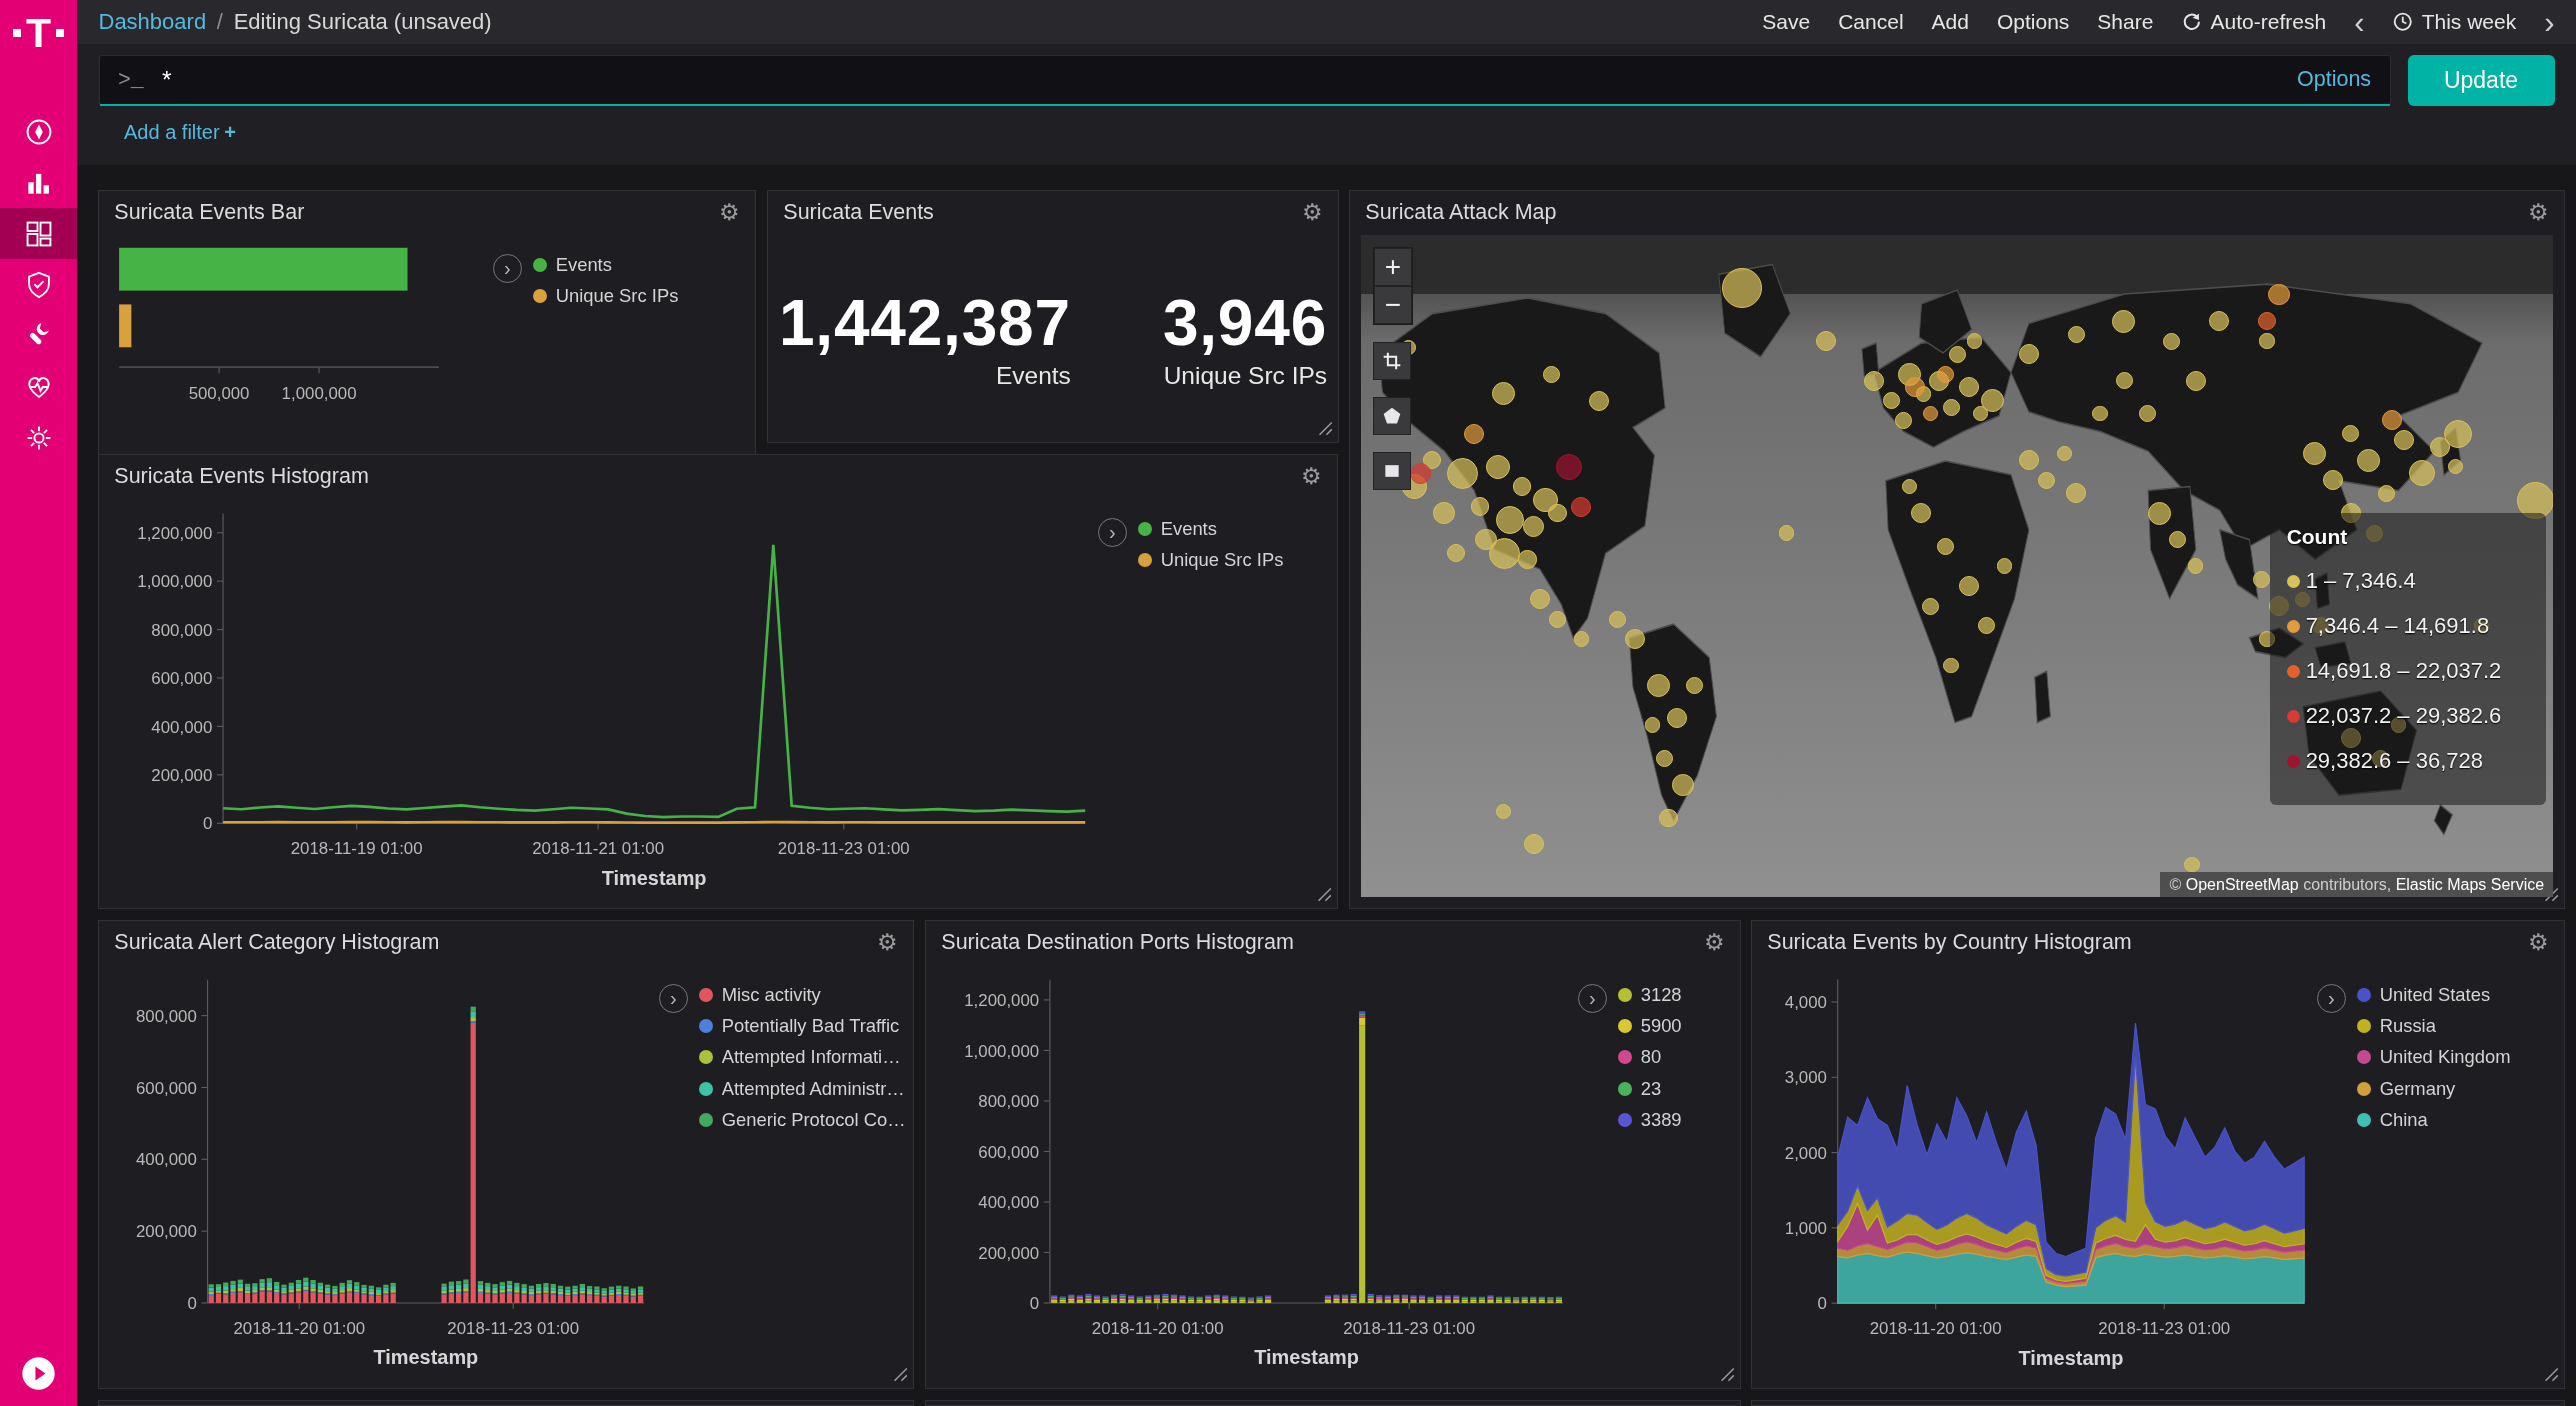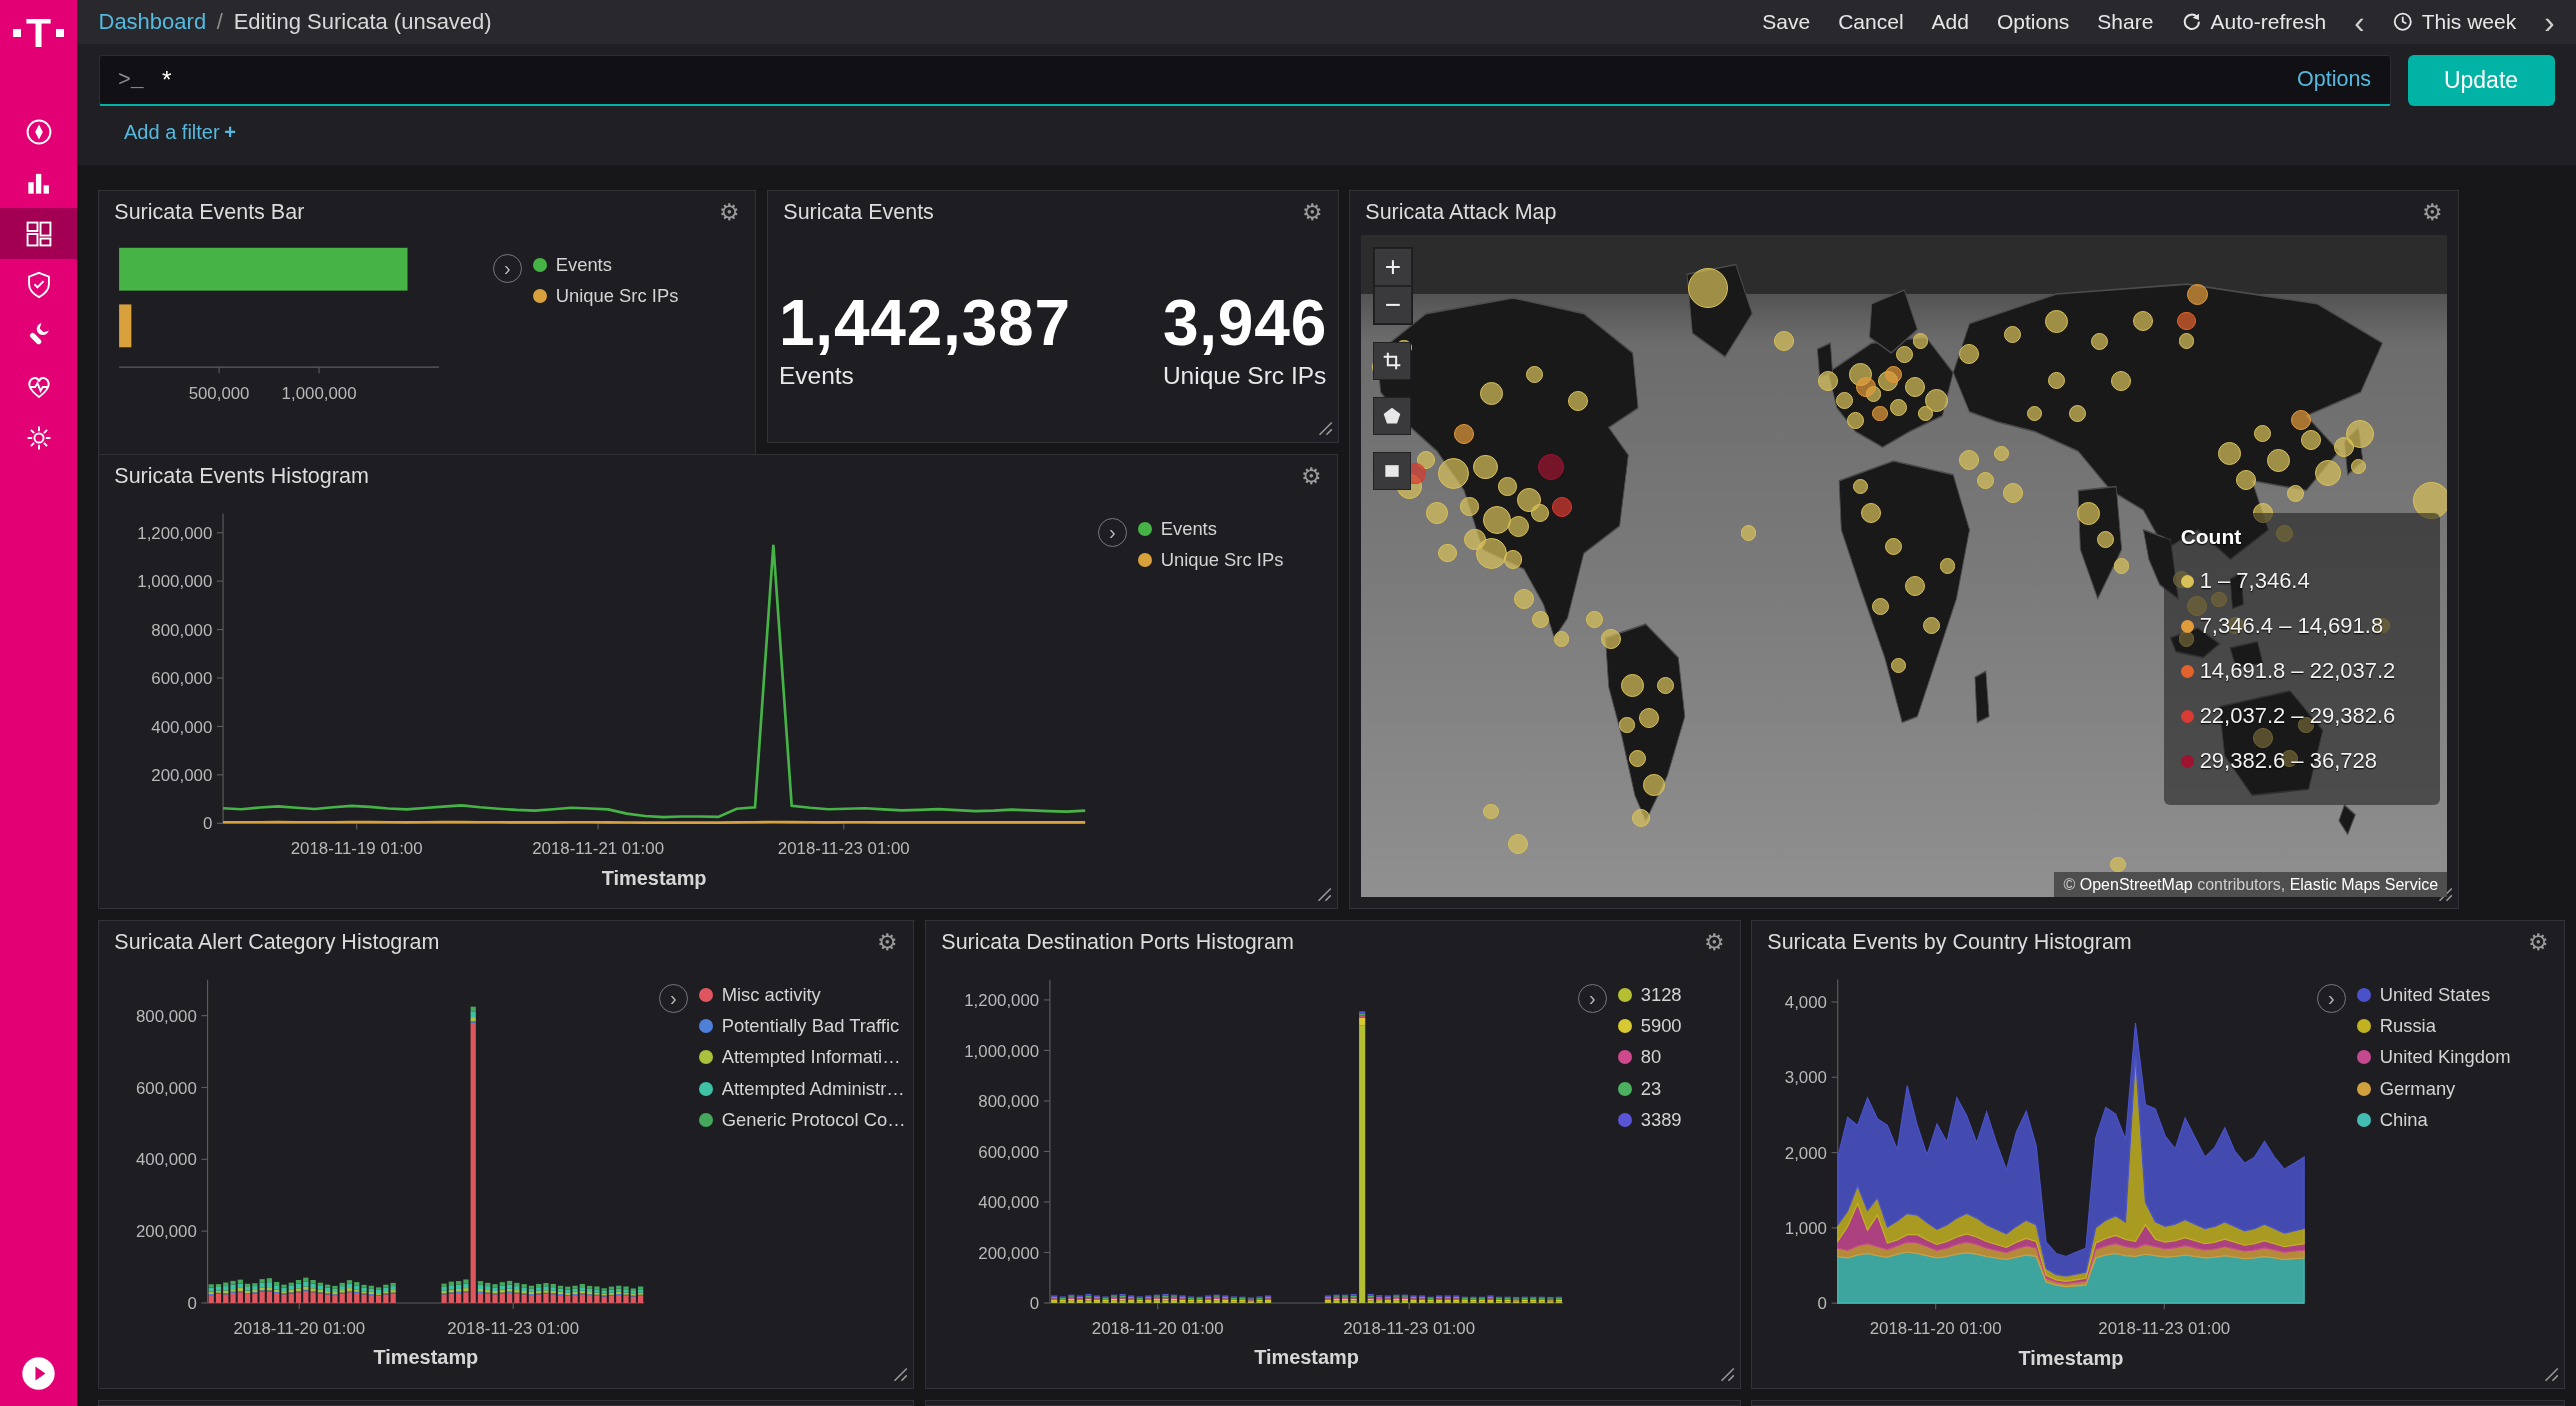--- a/index.html
+++ b/index.html
@@ -53,21 +53,21 @@
   .legend { flex:none; display:flex; align-items:flex-start; padding-top:20px; gap:10.7px; }
   .legend-toggle { width:29px; height:29px; border:1.5px solid #77777e; border-radius:50%; color:#b9b9b9;
     font-size:20px; display:flex; align-items:center; justify-content:center; cursor:pointer; flex:none; }
   .legend-items { display:flex; flex-direction:column; gap:9.2px; }
   .legend-item { display:flex; align-items:center; gap:9.2px; font-size:18.4px; color:#d4d4d4; cursor:pointer; white-space:nowrap; }
   .legend-item .dot { width:14px; height:14px; border-radius:50%; flex:none; }
   .resize-handle { position:absolute; right:4.6px; bottom:3.1px; color:#9a9a9a; cursor:nwse-resize; }
 
   
   .metrics { flex:1; display:flex; align-items:center; justify-content:center; gap:92px; }
-  .metric { text-align:left; }
+  .metric { text-align:right; }
   .metric .val { font-size:64px; font-weight:bold; color:#fff; letter-spacing:0.8px; }
   .metric .lab { font-size:24.5px; color:#e8e8e8; margin-top:1.5px; }
 
   
   .map { position:absolute; top:44px; left:10.7px; right:10.7px; bottom:10.7px; overflow:hidden;
     background:linear-gradient(180deg,#343434 0%,#6c6c6c 16%,#7c7c7c 55%,#909090 100%); }
   #map-land { position:absolute; inset:0; width:100%; height:100%; }
   #map-bubbles { position:absolute; inset:0; }
   .bubble { position:absolute; border-radius:50%; }
   .map-controls { position:absolute; top:12.3px; left:12.3px; display:flex; flex-direction:column; gap:17px; z-index:5; }
@@ -247,21 +247,21 @@
       <div class="lab">Unique Src IPs</div>
     </div>
   </div>
   <span class="resize-handle">
     <svg width="15.3" height="15.3" viewBox="0 0 20 20" stroke="#9a9a9a" stroke-width="2">
         <path d="M18 2 L2 18 M18 11 L11 18"></path>
       </svg>
   </span>
 </div>
 
-<div class="panel" style="left:1349px; top:190px; width:1110px; height:719px;">
+<div class="panel" style="left:1349px; top:190px; width:1216px; height:719px;">
   <div class="panel-header">
     <span class="panel-title">Suricata Attack Map</span>
     <span class="gear">⚙</span>
   </div>
   <div class="map">
     <svg id="map-land" viewBox="0 0 1000 337" preserveAspectRatio="none">
       <rect x="0" y="0" width="1000" height="30" fill="#2c2c2c"></rect>
       <g fill="#191919" stroke="#4d4d4d" stroke-width="0.8">
         <path d="M15,60 L60,40 L140,32 L205,40 L250,60 L255,88 L228,98 L246,112 L238,148 L205,162 L190,195 L178,205 L168,188 L150,170 L112,160 L95,130 L70,110 L40,95 L18,80 Z"></path>
         <path d="M300,20 L345,15 L360,40 L335,62 L305,50 Z"></path>

